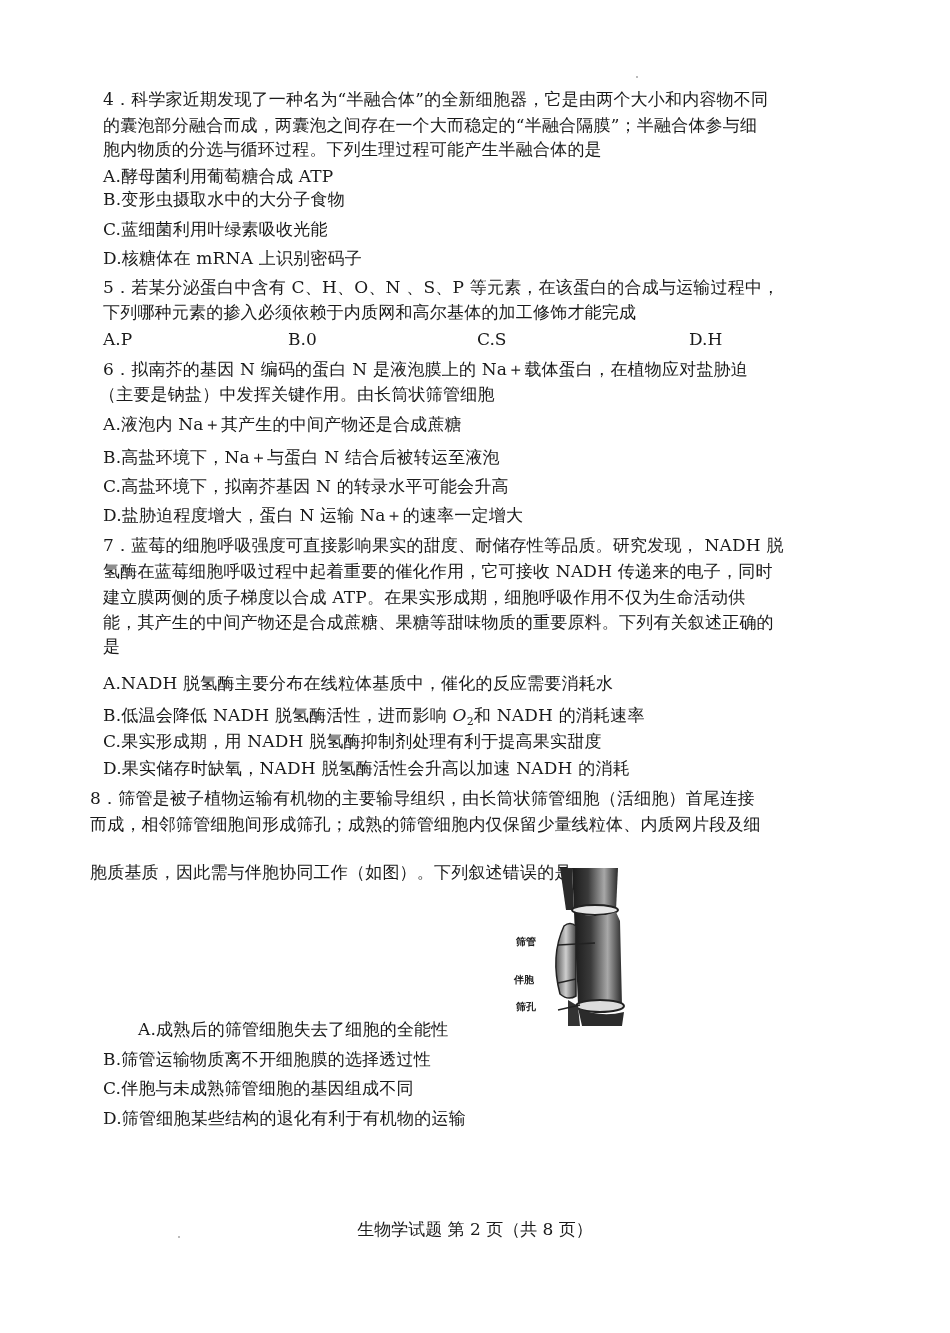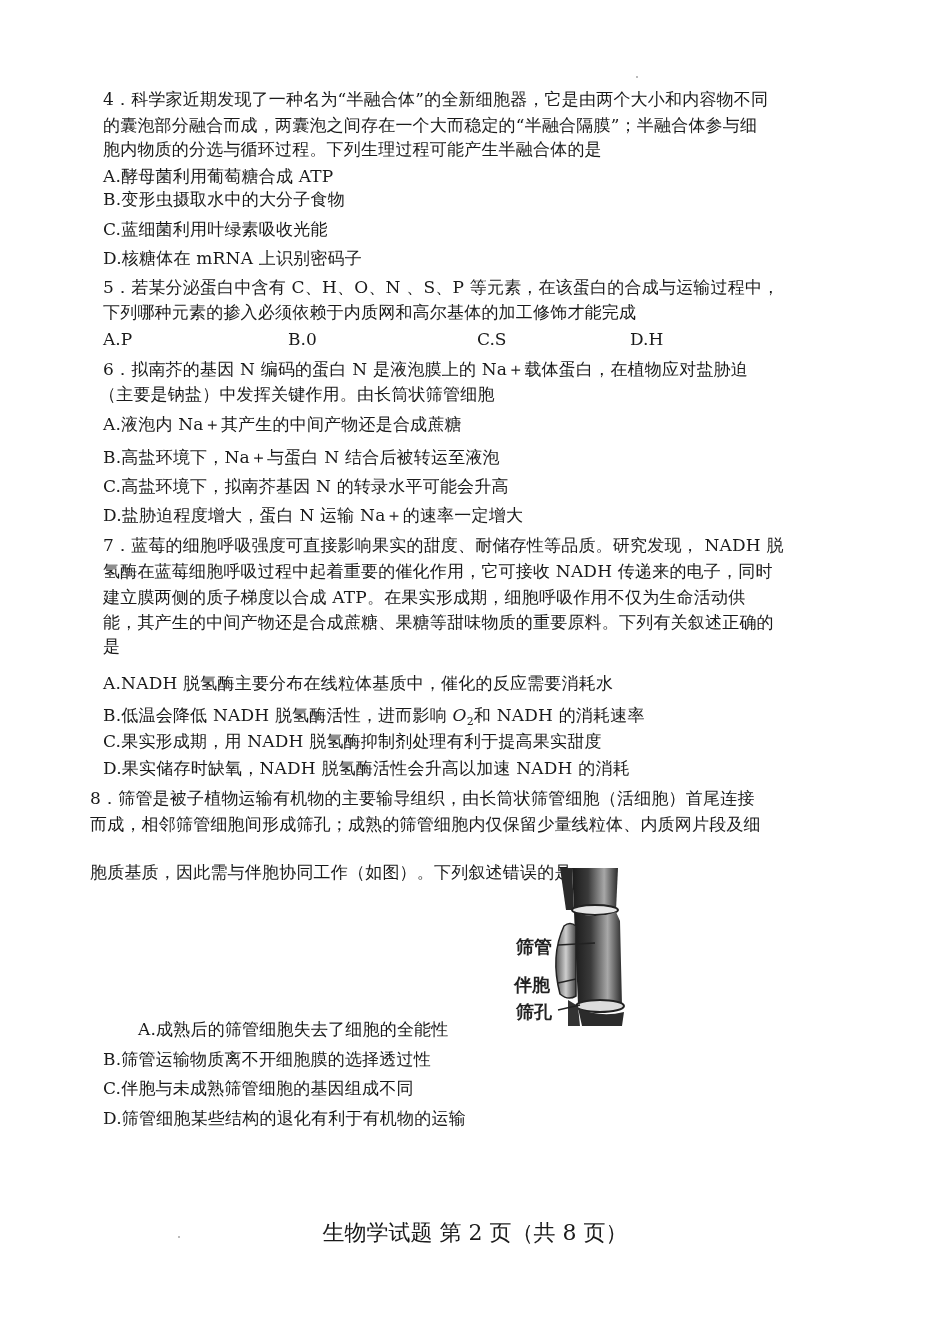--- a/index.html
+++ b/index.html
@@ -3,24 +3,24 @@
 <meta charset="utf-8">
 <style>
   html, body { margin: 0; padding: 0; background: #ffffff; }
   body { width: 950px; height: 1333px; position: relative; overflow: hidden;
          font-family: "DejaVu Serif", "Liberation Serif", serif; color: #1a1a1a; }
   .line { position: absolute; left: 103px; font-size: 17px; line-height: 22px;
           white-space: nowrap; letter-spacing: 0.2px; }
   .opts-row { position: absolute; left: 103px; width: 640px; font-size: 17px; line-height: 22px; }
   .opts-row span { position: absolute; top: 0; white-space: nowrap; }
   .figure { position: absolute; left: 520px; top: 866px; width: 125px; height: 162px; }
-  .fig-label { position: absolute; font-size: 18px; font-weight: bold; color: #222;
+  .fig-label { position: absolute; font-size: 10px; font-weight: bold; color: #222;
                font-family: Liberation Serif, serif; }
   .footer { position: absolute; top: 1218px; left: 0; width: 950px; text-align: center;
-            font-size: 22px; padding-left: 0; }
+            font-size: 17px; padding-left: 0; }
   .dot { position: absolute; width: 2px; height: 2px; background: #bbb; }
   sub { font-size: 11px; }
   .ital { font-style: italic; }
 </style>
 </head>
 <body>
 
 <div class="dot" style="left:636px;top:76px;"></div>
 <div class="dot" style="left:178px;top:1236px;"></div>
 
@@ -34,21 +34,21 @@
   <div class="line" style="top:247px;">D.核糖体在  mRNA 上识别密码子</div>
 </div>
 
 <div>
   <div class="line" style="top:276px;">5．若某分泌蛋白中含有  C、H、O、N 、S、P 等元素，在该蛋白的合成与运输过程中，</div>
   <div class="line" style="top:301px;">下列哪种元素的掺入必须依赖于内质网和高尔基体的加工修饰才能完成</div>
   <div class="opts-row" style="top:328px;">
     <span style="left:0px;">A.P</span>
     <span style="left:185px;">B.0</span>
     <span style="left:374px;">C.S</span>
-    <span style="left:527px;">D.H</span>
+    <span style="left:586px;">D.H</span>
   </div>
 </div>
 
 <div>
   <div class="line" style="top:358px;">6．拟南芥的基因  N 编码的蛋白 N 是液泡膜上的  Na＋载体蛋白，在植物应对盐胁迫</div>
   <div class="line" style="top:383px;left:99px;">（主要是钠盐）中发挥关键作用。由长筒状筛管细胞</div>
   <div class="line" style="top:413px;">A.液泡内  Na＋其产生的中间产物还是合成蔗糖</div>
   <div class="line" style="top:446px;">B.高盐环境下，Na＋与蛋白  N 结合后被转运至液泡</div>
   <div class="line" style="top:475px;">C.高盐环境下，拟南芥基因  N 的转录水平可能会升高</div>
   <div class="line" style="top:504px;">D.盐胁迫程度增大，蛋白  N 运输  Na＋的速率一定增大</div>

